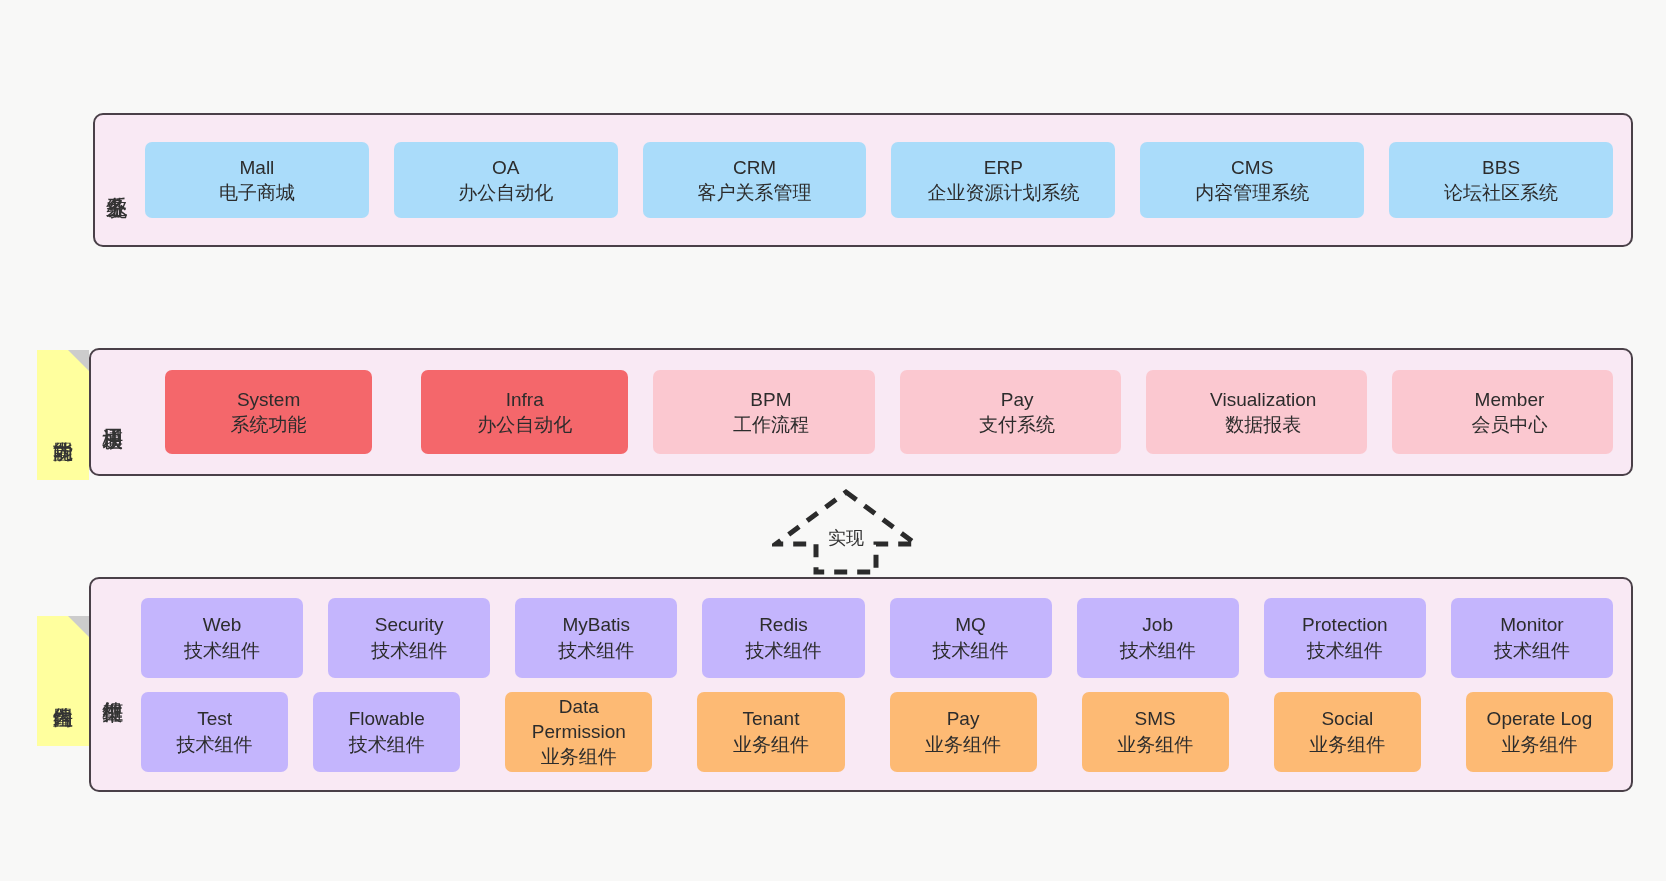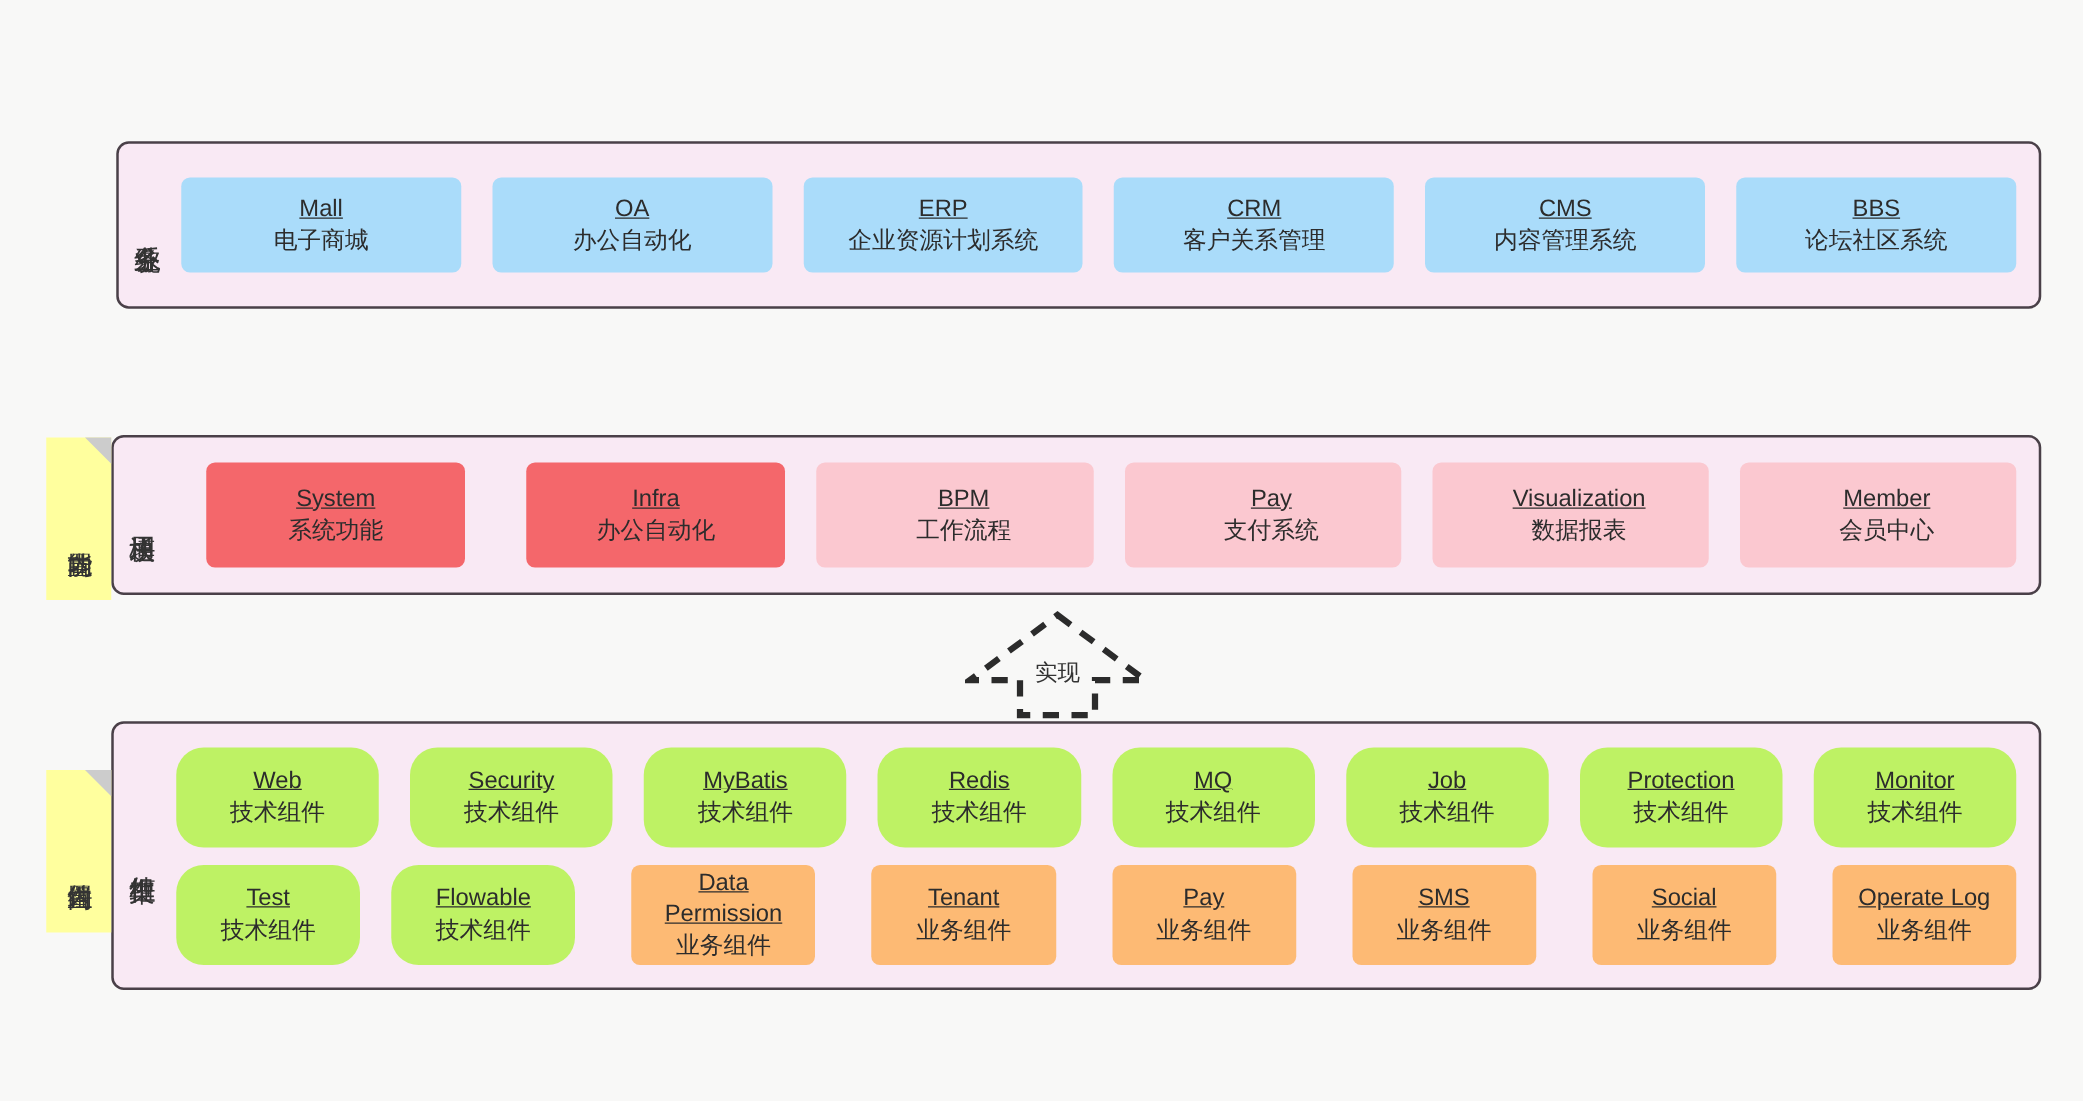--- a/index.html
+++ b/index.html
@@ -76,28 +76,28 @@
     align-items: center;
     justify-content: center;
     text-align: center;
     font-size: 19px;
     line-height: 1.32;
     color: #2c2c2c;
     box-sizing: border-box;
     padding: 4px 6px;
     min-width: 0;
   }
-  .card .c-title { white-space: nowrap; text-decoration: underline; }
+  .card .c-title { white-space: nowrap; }
   .card .c-sub   { white-space: nowrap; text-align: right; }
   .card.wrap .c-title { white-space: normal; }
 
   .card.blue        { background: #aadcfa; }
   .card.red         { background: #f4676b; margin-left: 24px; }
   .card.pink        { background: #fbc8d0; padding-left: 20px; }
-  .card.green       { background: #bef264; border-radius: 22px; }
+  .card.green       { background: #c4b5fd; }
   .card.lightgreen  { background: #fdba74; margin-left: 20px; }
 
   
   .row.h1 .card { height: 76px; }
   .row.h2 .card { height: 84px; }
   .row.h3 .card { height: 80px; }
 
   
   .sticky {
     position: absolute;
@@ -157,26 +157,26 @@
       <div class="row h1">
         <div class="card blue">
           <div class="c-title">Mall</div>
           <div class="c-sub">电子商城</div>
         </div>
         <div class="card blue">
           <div class="c-title">OA</div>
           <div class="c-sub">办公自动化</div>
         </div>
         <div class="card blue">
+          <div class="c-title">CRM</div>
+          <div class="c-sub">客户关系管理</div>
+        </div>
+        <div class="card blue">
           <div class="c-title">ERP</div>
           <div class="c-sub">企业资源计划系统</div>
-        </div>
-        <div class="card blue">
-          <div class="c-title">CRM</div>
-          <div class="c-sub">客户关系管理</div>
         </div>
         <div class="card blue">
           <div class="c-title">CMS</div>
           <div class="c-sub">内容管理系统</div>
         </div>
         <div class="card blue">
           <div class="c-title">BBS</div>
           <div class="c-sub">论坛社区系统</div>
         </div>
       </div>

